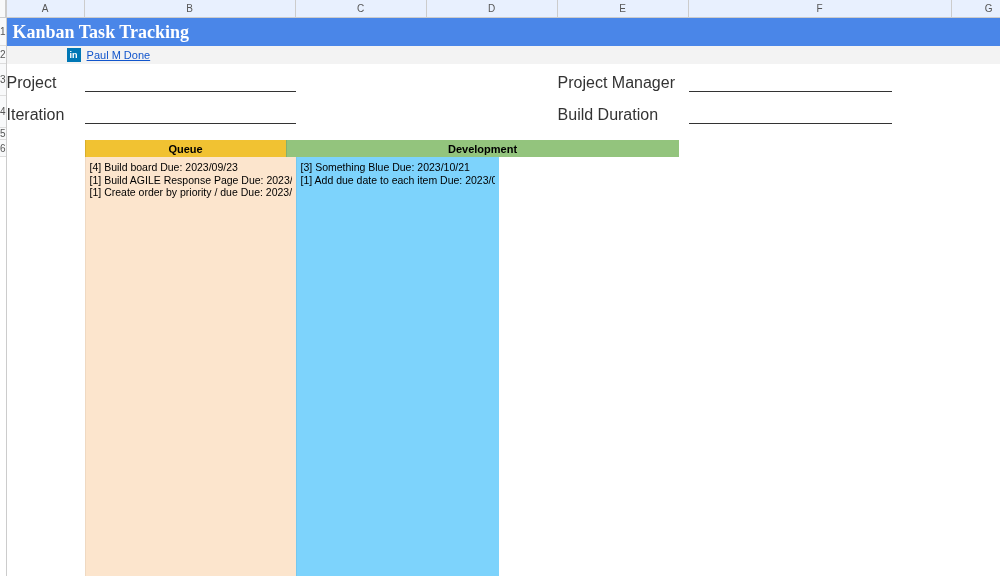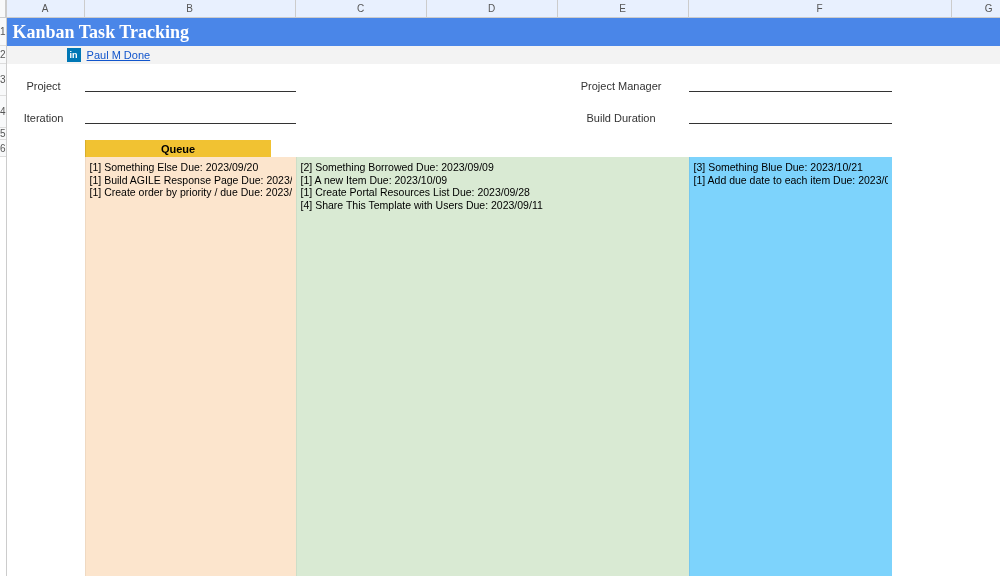--- a/index.html
+++ b/index.html
@@ -93,23 +93,23 @@
       text-decoration: underline;
       font-size: 11px;
     }
     .meta-row {
       display: flex;
       height: 32px;
       align-items: flex-end;
       padding-bottom: 4px;
     }
     .meta-label {
-      font-size: 11px;
+      font-size: 16px;
       color: #333;
-      text-align: center;
+      text-align: left;
       padding-right: 4px;
     }
     .meta-input {
       border-bottom: 1px solid #333;
       height: 14px;
     }
     .spacer-row {
       height: 12px;
     }
     .kanban-header {
@@ -121,21 +121,21 @@
     }
     .kh {
       text-align: center;
       font-weight: bold;
       font-size: 11px;
       border-left: 1px solid rgba(0,0,0,0.1);
       display: flex;
       align-items: center;
       justify-content: center;
     }
-    .kh-queue { background: #f1c232; width: 186px; }
+    .kh-queue { background: #f1c232; width: 201px; }
     .kh-dev { background: #93c47d; width: 393px; }
     .kh-done { background: #9fc5e8; width: 203px; }
     .kanban-body {
       display: flex;
       flex: 1;
     }
     .kb {
       padding: 4px 4px;
       font-size: 10.5px;
       line-height: 12.5px;
@@ -197,34 +197,29 @@
       <div style="width:131px"></div>
       <div class="meta-label" style="width:131px">Build Duration</div>
       <div class="meta-input" style="width:203px"></div>
     </div>
 
     <div class="spacer-row"></div>
 
     <div class="kanban-header">
       <div class="kh-spacer"></div>
       <div class="kh kh-queue">Queue</div>
+      <div class="kh kh-dev">Development</div>
     </div>
 
     <div class="kanban-body">
       <div class="kh-spacer"></div>
       <div class="kb kb-queue" id="queue-col">
-          <div>[1] Something Else Due: 2023/09/20</div>
+          <div>[4] Build board Due: 2023/09/23</div>
           <div>[1] Build AGILE Response Page Due: 2023/09/13</div>
           <div>[1] Create order by priority / due  Due: 2023/10/06</div>
-        </div>
-      <div class="kb kb-dev" id="dev-col">
-          <div>[2] Something Borrowed Due: 2023/09/09</div>
-          <div>[1] A new Item Due: 2023/10/09</div>
-          <div>[1] Create Portal Resources List Due: 2023/09/28</div>
-          <div>[4] Share This Template with Users Due: 2023/09/11</div>
         </div>
       <div class="kb kb-done" id="done-col">
           <div>[3] Something Blue Due: 2023/10/21</div>
           <div>[1] Add due date to each item  Due: 2023/09/11</div>
         </div>
     </div>
   </div>
 </div>
 
 </body></html>

